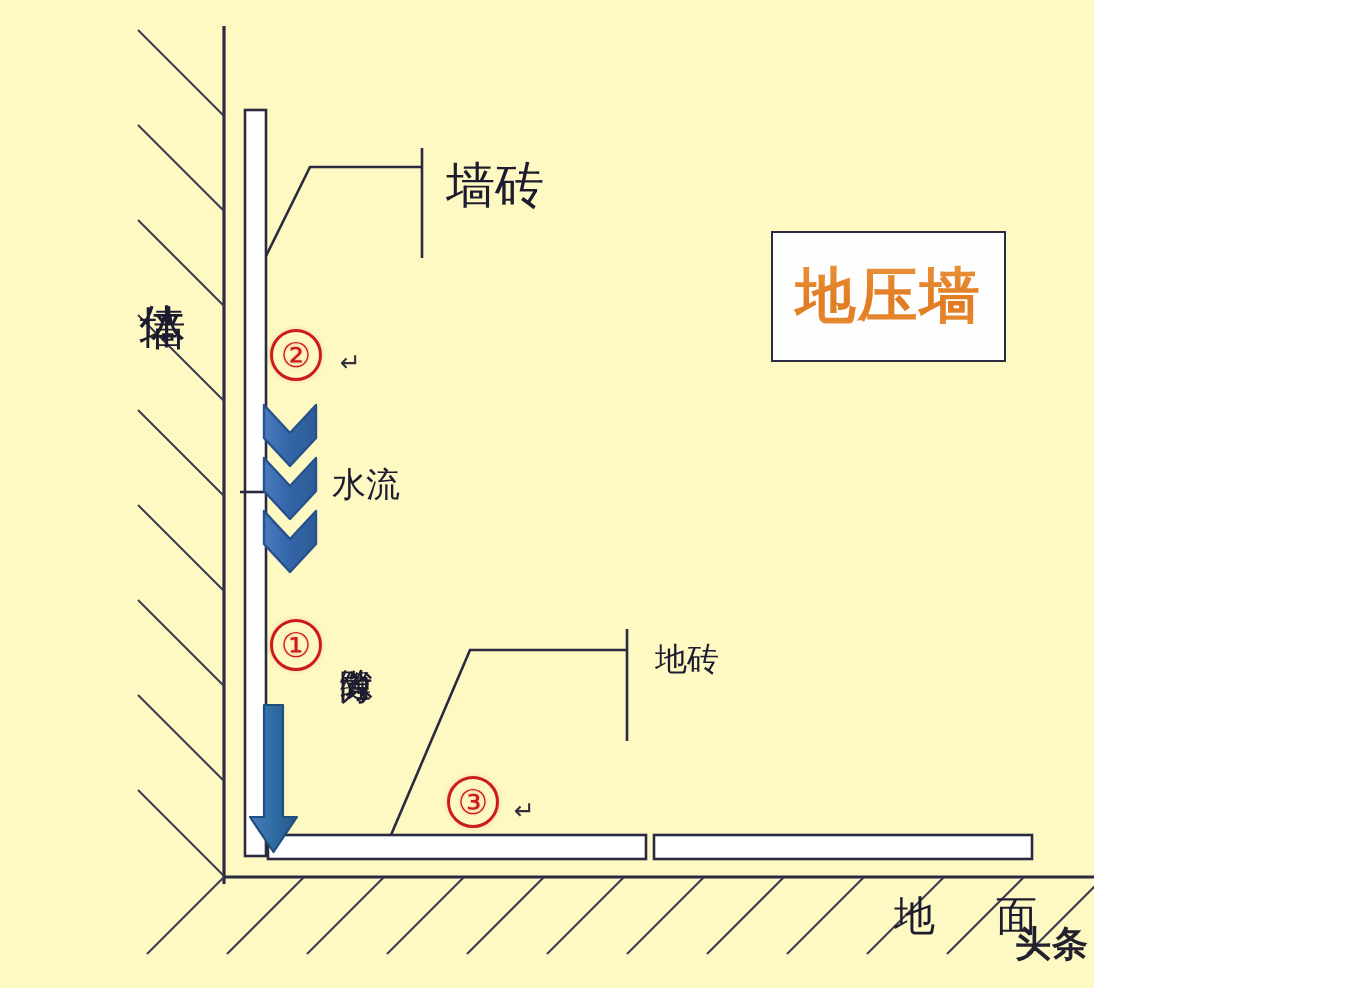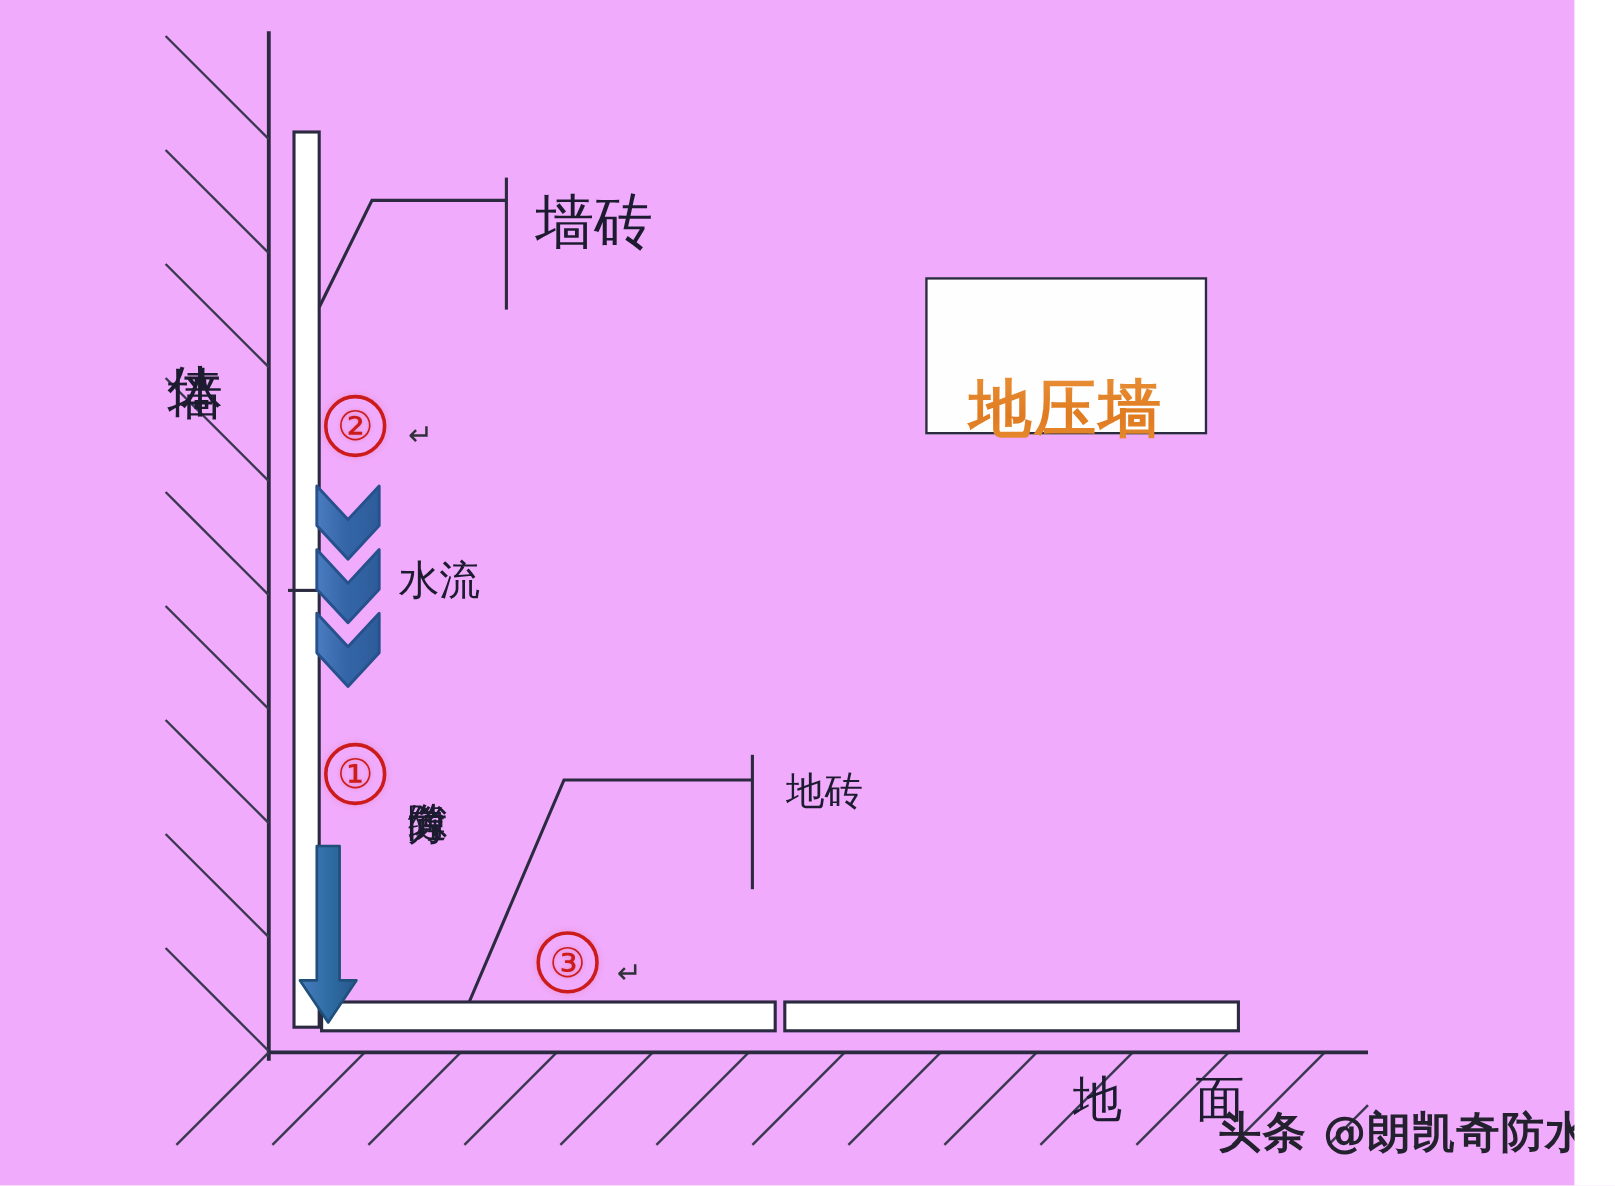--- a/index.html
+++ b/index.html
@@ -5,23 +5,23 @@
   html, body {
     margin: 0;
     padding: 0;
     background: #ffffff;
   }
   body {
     font-family: "Liberation Sans", "DejaVu Sans", sans-serif;
   }
   #stage {
     position: relative;
-    width: 1312px;
+    width: 1094px;
     height: 988px;
-    background: #f0abfc;
+    background: #fef9c3;
     overflow: hidden;
   }
   #diagram-svg {
     position: absolute;
     left: 0;
     top: 0;
     width: 1346px;
     height: 988px;
   }
   .lbl {
@@ -88,29 +88,28 @@
   #pressure-box-text {
     position: absolute;
     left: 0;
     top: 0;
     width: 100%;
     height: 100%;
     display: flex;
     align-items: center;
     justify-content: center;
     font-family: "DejaVu Sans", "Liberation Sans", sans-serif;
-    font-size: 52px;
+    font-size: 60px;
     font-weight: 700;
     color: #e8882c;
     background: linear-gradient(180deg, #f0a24b 0%, #e07b20 55%, #efa24a 100%);
     -webkit-background-clip: text;
     background-clip: text;
     -webkit-text-fill-color: transparent;
     letter-spacing: 2px;
-    margin-top: 44px;
   }
   
   .marker {
     position: absolute;
     width: 52px;
     height: 52px;
     border: 3.5px solid #cc1b1b;
     border-radius: 50%;
     color: #cc1b1b;
     font-family: "DejaVu Serif", "Liberation Serif", serif;

